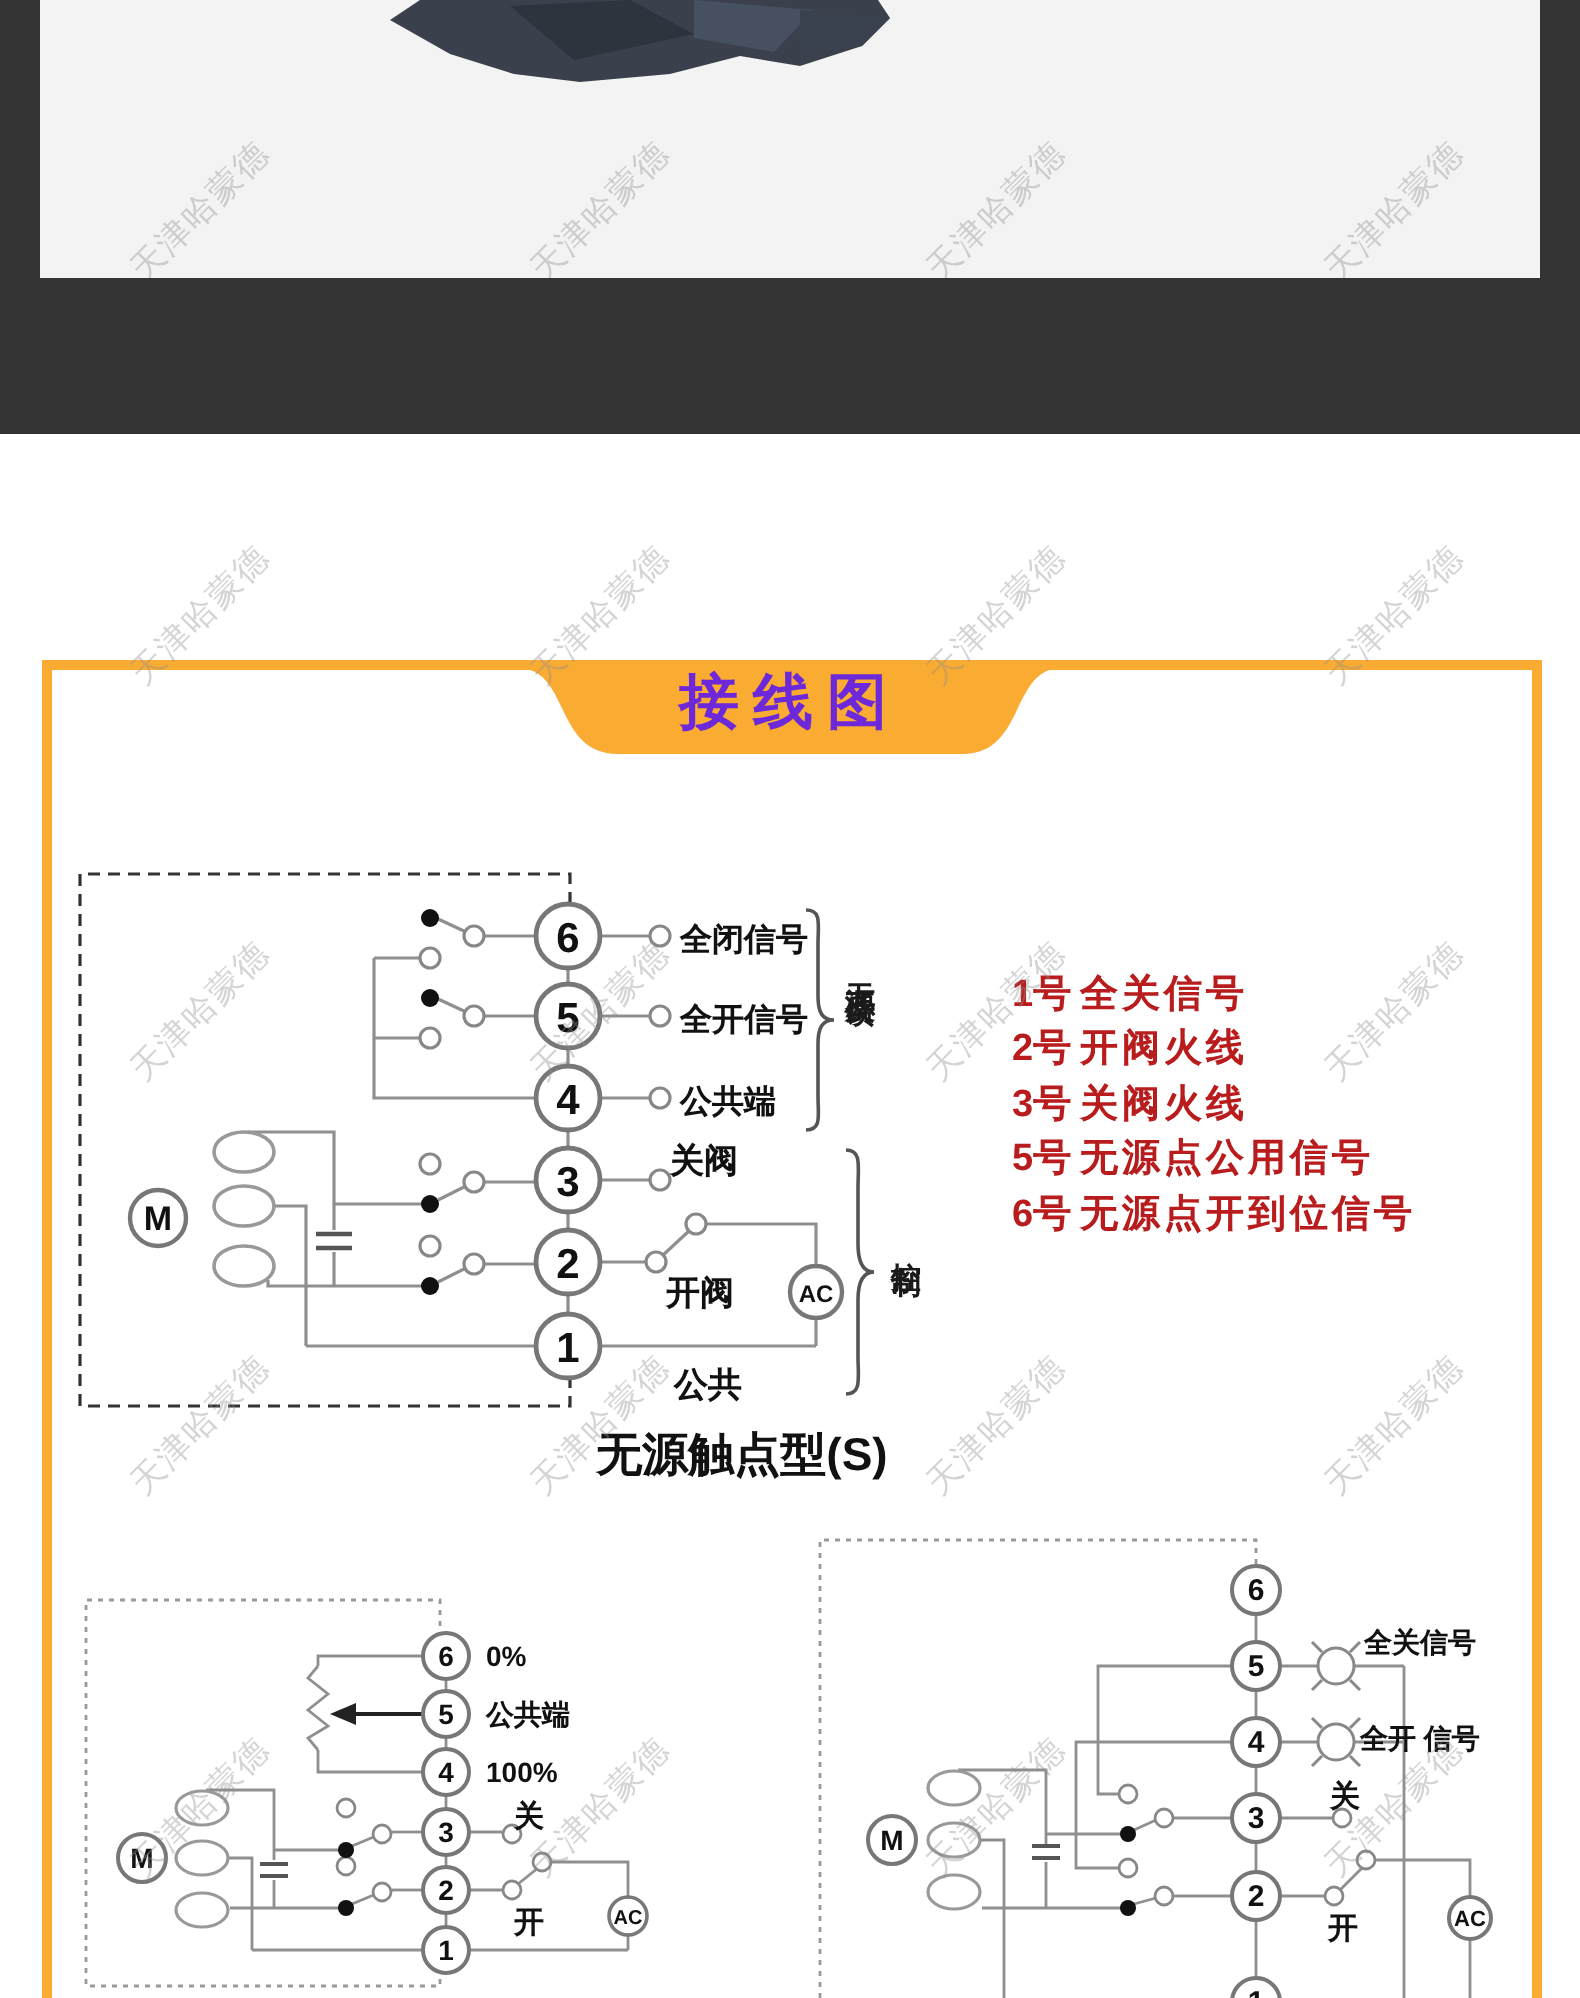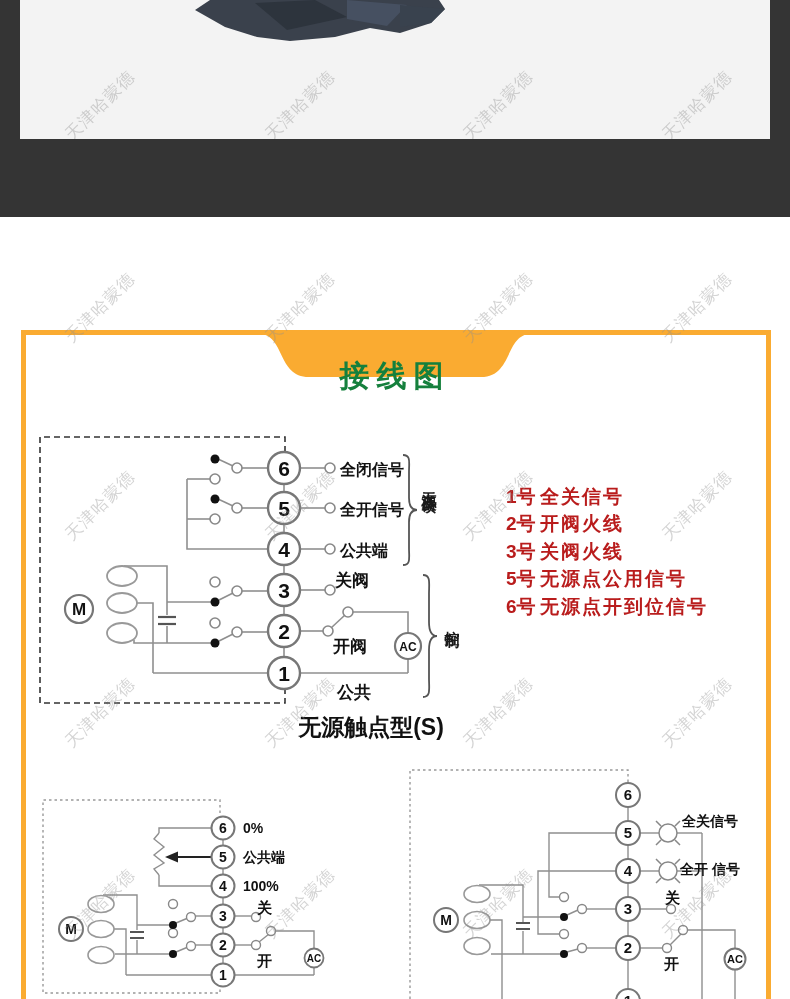--- a/index.html
+++ b/index.html
@@ -9,22 +9,22 @@
   .hero-band{position:absolute;left:0;top:0;width:790px;height:217px;background:#343434;}
   .photo-area{position:absolute;left:20px;top:0;width:750px;height:139px;background:#f3f3f3;overflow:hidden;}
   .product-svg{position:absolute;left:175px;top:0;}
   
   .wm{position:absolute;width:110px;text-align:center;font-size:17px;letter-spacing:1px;
       color:#8f8f8f;opacity:.38;transform:rotate(-45deg);white-space:nowrap;pointer-events:none;}
   
   .frame{position:absolute;left:21px;top:330px;width:750px;height:700px;
          border:5px solid #FAAB31;box-sizing:border-box;background:transparent;}
   .banner-tab{position:absolute;left:255px;top:330px;width:280px;height:52px;}
-  .banner-title{position:absolute;left:255px;top:356px;width:280px;text-align:center;
-                font-size:30px;font-weight:bold;color:#15803d;letter-spacing:7px;}
+  .banner-title{position:absolute;left:255px;top:331px;width:280px;text-align:center;
+                font-size:30px;font-weight:bold;color:#6d28d9;letter-spacing:7px;}
   
   .d1{position:absolute;left:30px;top:430px;}
   .d2{position:absolute;left:35px;top:795px;}
   .d3{position:absolute;left:400px;top:763px;}
   .vlabel{position:absolute;writing-mode:vertical-rl;text-orientation:upright;
           font-weight:bold;color:#1a1a1a;letter-spacing:2px;}
   .vlabel.feedback{left:419px;top:480px;font-size:15px;}
   .vlabel.control{left:442px;top:619px;font-size:15px;}
   .caption{position:absolute;left:293px;top:712px;width:156px;text-align:center;
            font-size:23px;font-weight:bold;color:#111;}

